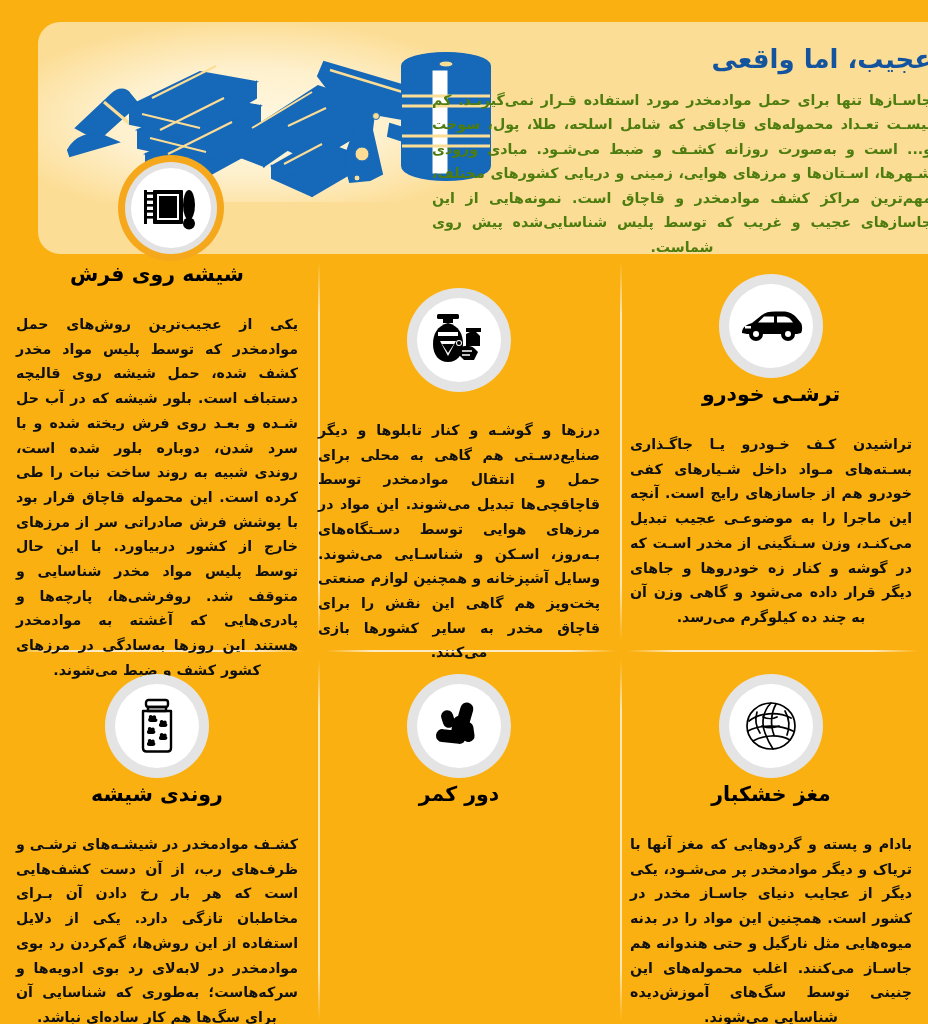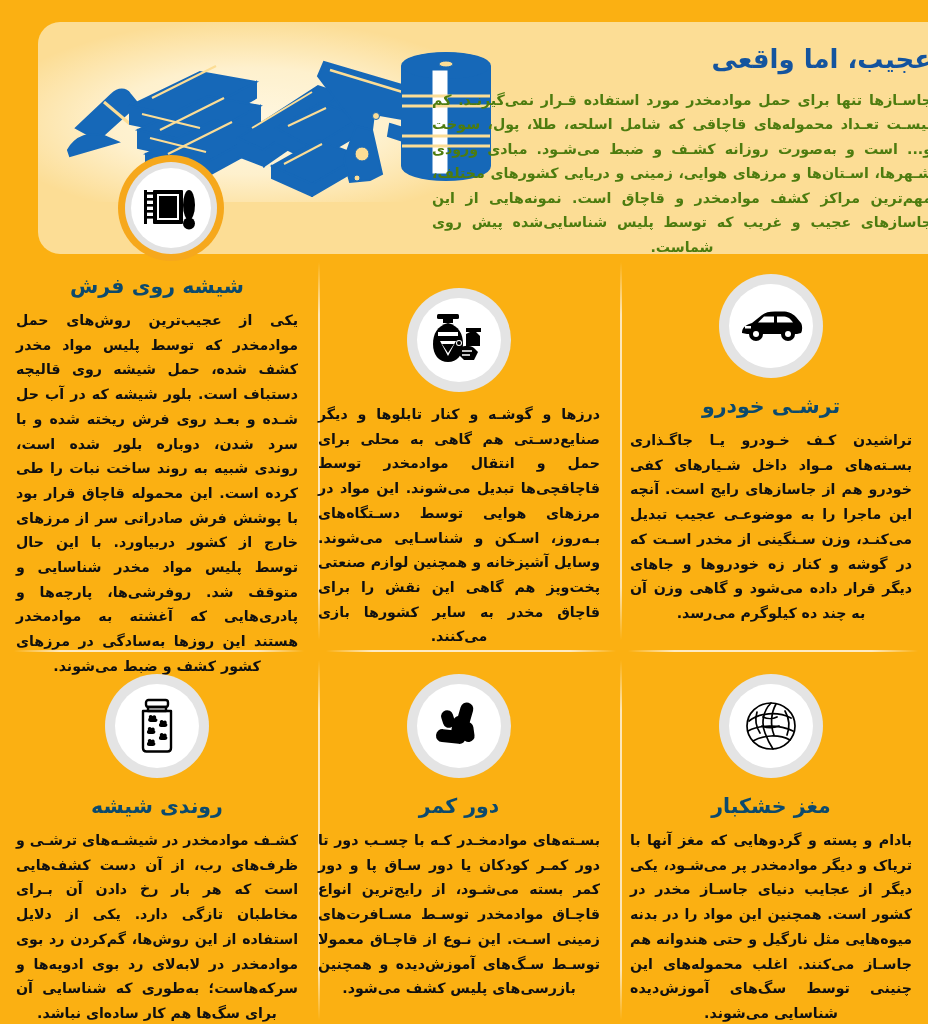--- a/index.html
+++ b/index.html
@@ -106,29 +106,29 @@
     border-radius:50%;
     background:#E4E4E4;
   }
   .badge .disc{
     position:absolute; left:10px; top:10px; right:10px; bottom:10px;
     border-radius:50%;
     background:#FFFFFF;
     display:flex; align-items:center; justify-content:center;
   }
   .cell-title{
-    margin-top:16px;
+    margin-top:4px;
     font-size:20.5px;
     font-weight:bold;
-    color:#0c4a6e;
+    color:#000000;
     text-align:center;
     letter-spacing:-0.3px;
   }
   .cell-body{
-    margin-top:10px;
+    margin-top:26px;
     width:282px;
     font-size:14.2px;
     line-height:1.74;
     color:#101010;
     font-weight:bold;
     text-align:justify;
     text-align-last:center;
   }
   .ico{ display:block; }
 </style>
@@ -328,21 +328,20 @@
             <rect x="26" y="2" width="13" height="30" rx="6.5" transform="rotate(16 32 17)"></rect>
             <rect x="10" y="10" width="12" height="18" rx="6" transform="rotate(-18 16 19)"></rect>
             <rect x="20" y="16" width="12" height="22" rx="6" transform="rotate(10 26 27)"></rect>
             <rect x="4" y="30" width="30" height="13" rx="6.5" transform="rotate(6 19 36)"></rect>
             <rect x="30" y="22" width="12" height="20" rx="6" transform="rotate(-8 36 32)"></rect>
           </g>
         </svg>
       </div>
     </div>
     <div class="cell-title">دور کمر</div>
-    <div class="cell-body">بسـته‌های موادمخـدر کـه با چسـب دور تا دور کمـر کودکان یا دور سـاق پا و دور کمر بسته می‌شـود، از رایج‌ترین انواع قاچـاق موادمخدر توسـط مسـافرت‌های زمینی اسـت. این نـوع از قاچـاق معمولا توسـط سـگ‌های آموزش‌دیده و همچنین بازرسی‌های پلیس کشف می‌شود.</div>
   </div>
 
   <div class="cell" style="right:626px; top:418px;">
     <div class="badge">
       <div class="halo"></div>
       <div class="disc">
         <svg class="ico" width="44" height="56" viewBox="0 0 44 56" xmlns="http://www.w3.org/2000/svg">
           <g fill="none" stroke="#000" stroke-width="2.4" stroke-linejoin="round">
             <rect x="11" y="2" width="22" height="7" rx="2.5"></rect>
             <path d="M13 9 L31 9 L31 13 L13 13 Z"></path>

